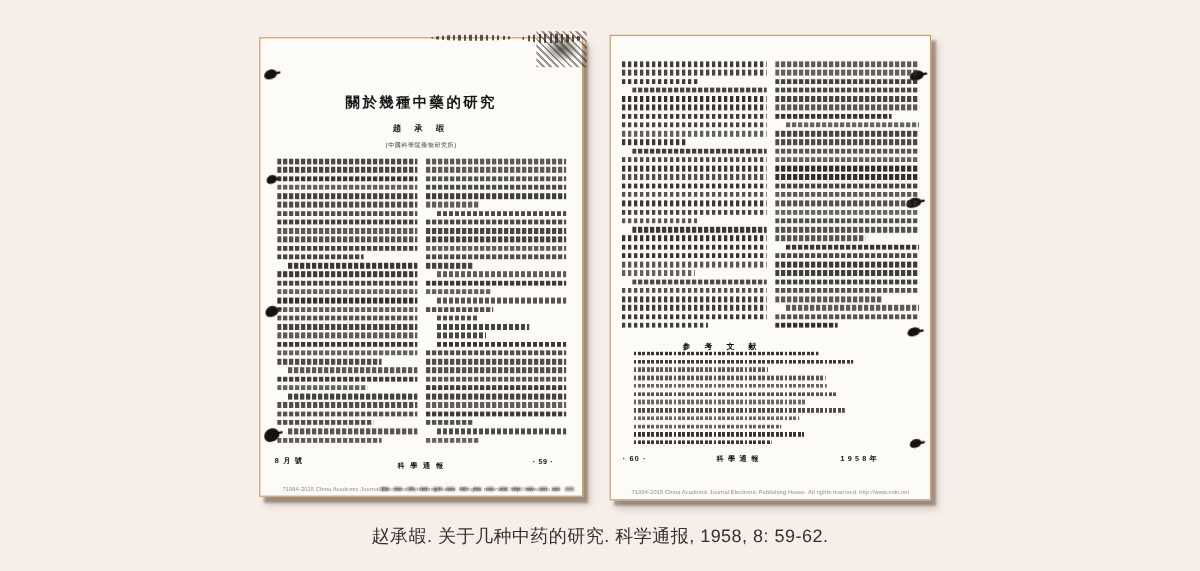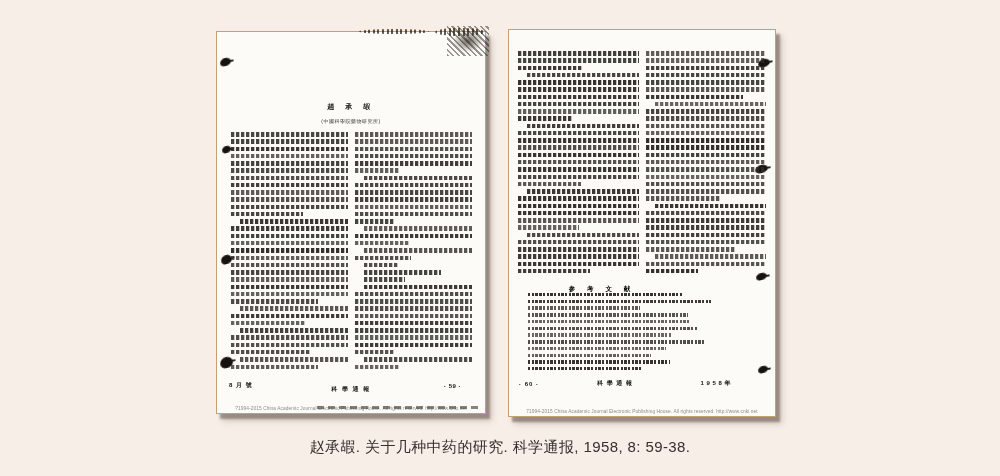--- a/index.html
+++ b/index.html
@@ -73,20 +73,21 @@
 
   <div class="smudge" style="left:142px;top:-3px;width:70px;height:5px;"></div>
   <div class="smudge" style="left:218px;top:-4px;width:50px;height:8px;"></div>
   <div class="dirt" style="left:230px;top:-6px;width:42px;height:30px;"></div>
 
   <div class="blob" style="left:3px;top:26px;width:11px;height:8px;"></div>
   <div class="blob" style="left:5px;top:114px;width:9px;height:7px;"></div>
   <div class="blob" style="left:4px;top:223px;width:11px;height:9px;"></div>
   <div class="blob" style="left:3px;top:325px;width:13px;height:11px;"></div>
 
+  <div class="article-title">關於幾種中藥的研究</div>
   <div class="cx author">趙 承 嘏</div>
   <div class="cx affil">(中國科學院藥物研究所)</div>
 
   <div class="cols" id="p1cols">
     <div class="col" id="p1c1">
         <div class="tl" style="opacity: 0.86;"></div>
         <div class="tl" style="opacity: 0.88;"></div>
         <div class="tl" style="opacity: 0.94;"></div>
         <div class="tl" style="opacity: 0.74;"></div>
         <div class="tl" style="opacity: 0.88;"></div>
@@ -256,13 +257,13 @@
       <div class="rl" style="margin-left: 6px; width: 47.9324%; opacity: 0.95;"></div>
     </div>
 
   <div class="f-item" style="left:10px;"><span class="f-left">· 60 ·</span></div>
   <div class="f-item" style="left:88px;"><span class="f-left">科 學 通 報</span></div>
   <div class="f-item f-right-wrap" style="right:44px;"><span class="f-right">1 9 5 8 年</span></div>
 
   <div class="cx" style="top:371px;"><span class="wm">71994-2015 China Academic Journal Electronic Publishing House. All rights reserved.   http://www.cnki.net</span></div>
 </div>
 
-<div id="caption">赵承嘏. 关于几种中药的研究. 科学通报, 1958, 8: 59-38.</div>
+<div id="caption">赵承嘏. 关于几种中药的研究. 科学通报, 1958, 8: 59-62.</div>
 
 </body></html>

